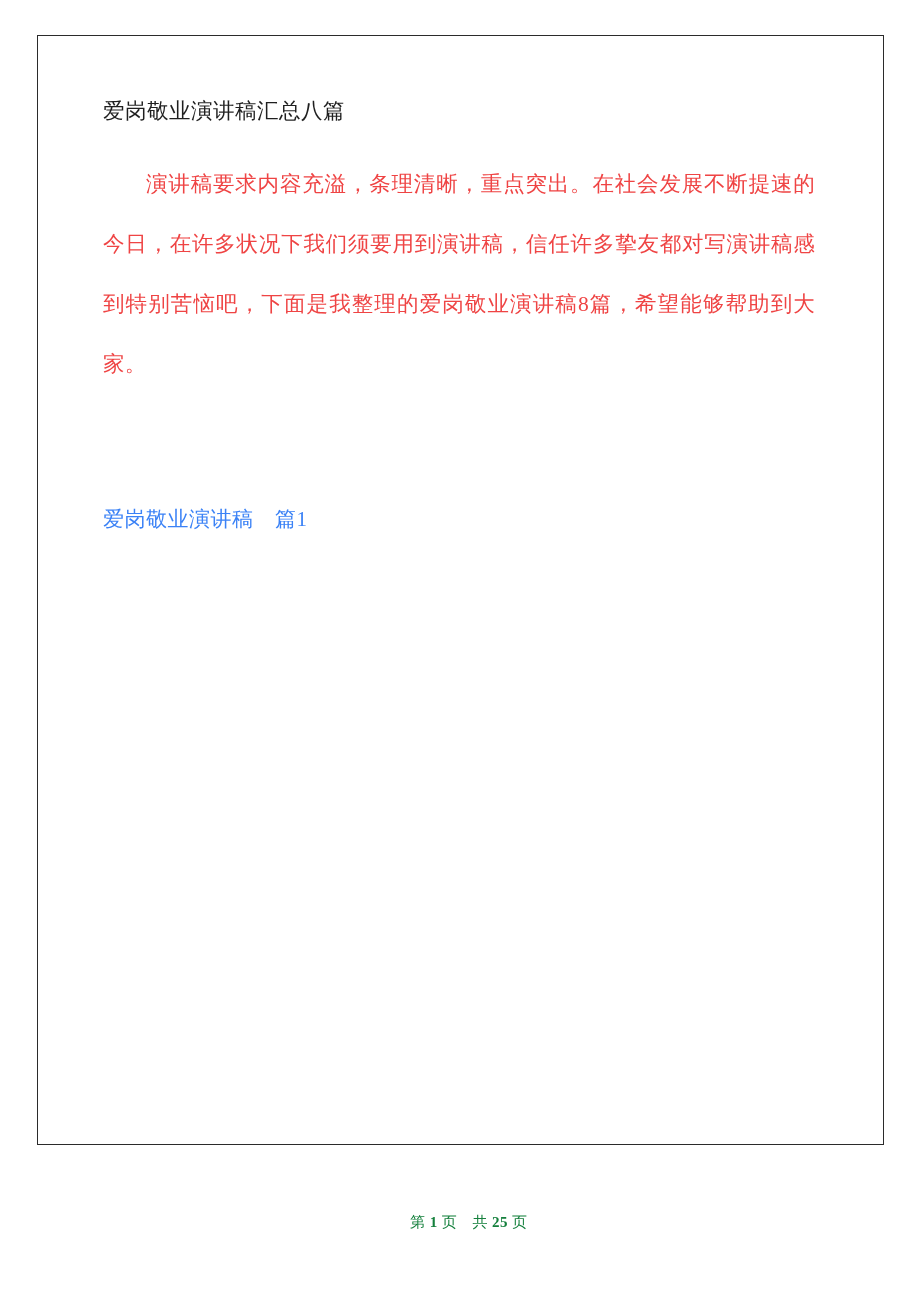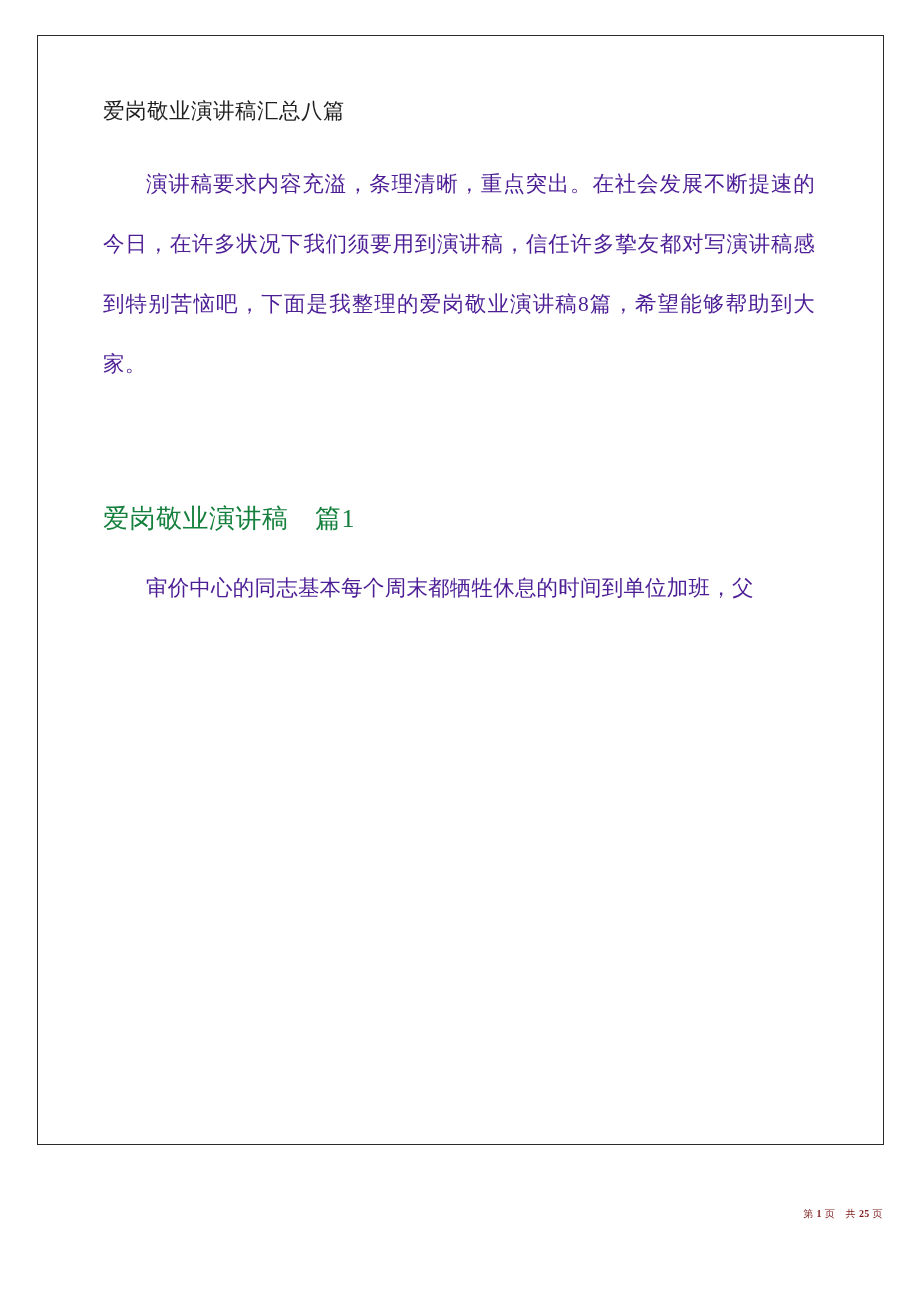--- a/index.html
+++ b/index.html
@@ -41,55 +41,55 @@
     color: #1f1f1f;
     letter-spacing: 0.5px;
     margin: 0 0 28px 0;
     font-weight: normal;
     white-space: pre;
   }
 
   .para {
     font-size: 21.5px;
     line-height: 60px;
-    color: #4c1d95;
+    color: #ef4444;
     margin: 0;
     text-align: justify;
     text-justify: inter-character;
     text-indent: 2em;
     letter-spacing: 0.2px;
     word-break: break-all;
   }
 
   .para.last-line-stretch {
     text-align-last: left;
   }
 
   .section-head {
-    font-size: 26px;
+    font-size: 21px;
     line-height: 30px;
-    color: #15803d;
+    color: #3b82f6;
     margin: 0;
     font-weight: normal;
     white-space: pre;
     letter-spacing: 0.5px;
   }
 
   .spacer-lg { height: 110px; }
   .spacer-sm { height: 24px; }
 
   
   .footer {
     position: absolute;
     left: 0;
     right: 0;
     top: 1160px;
-    text-align: right;
-    font-size: 10px;
-    color: #7f1d1d;
+    text-align: center;
+    font-size: 15px;
+    color: #15803d;
     white-space: pre;
     letter-spacing: 0.4px;
   }
   .footer b {
     font-weight: bold;
   }
 </style>
 </head>
 <body>
 
@@ -101,20 +101,19 @@
     <p class="para">演讲稿要求内容充溢，条理清晰，重点突出。在社会发展不断提速的今日，在许多状况下我们须要用到演讲稿，信任许多挚友都对写演讲稿感到特别苦恼吧，下面是我整理的爱岗敬业演讲稿8篇，希望能够帮助到大家。</p>
 
     <div class="spacer-lg"></div>
 
     <h2 class="section-head">爱岗敬业演讲稿　篇1</h2>
 
     <div class="spacer-sm"></div>
 
 
 
-    <p class="para last-line-stretch">审价中心的同志基本每个周末都牺牲休息的时间到单位加班，父</p>
 
   </div>
 
   <div class="footer">
     <span>第</span><span> </span><b>1</b><span> </span><span>页</span><span>　</span><span>共</span><span> </span><b>25</b><span> </span><span>页</span>
   </div>
 </div>
 
 </body></html>

